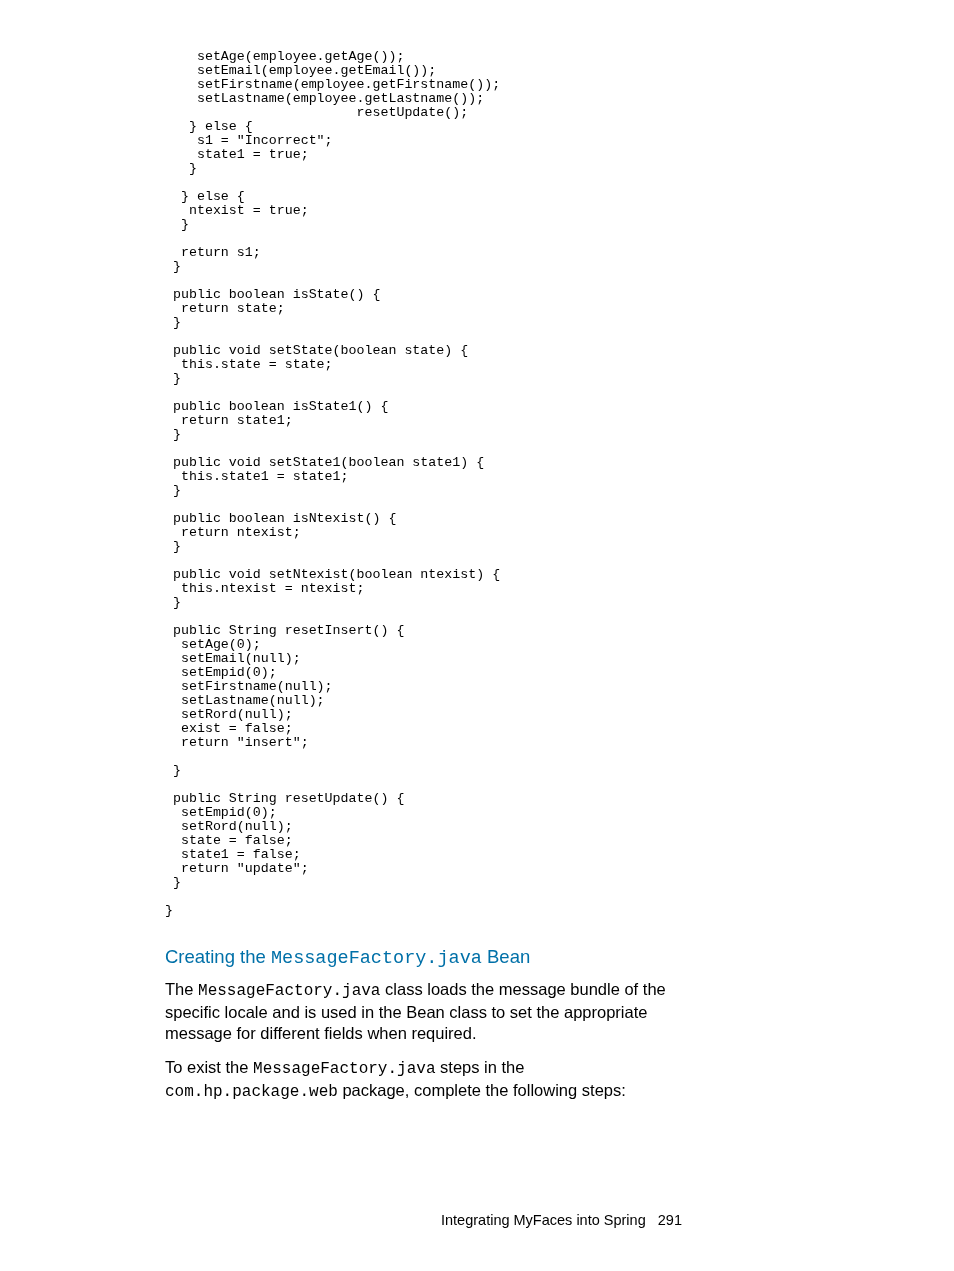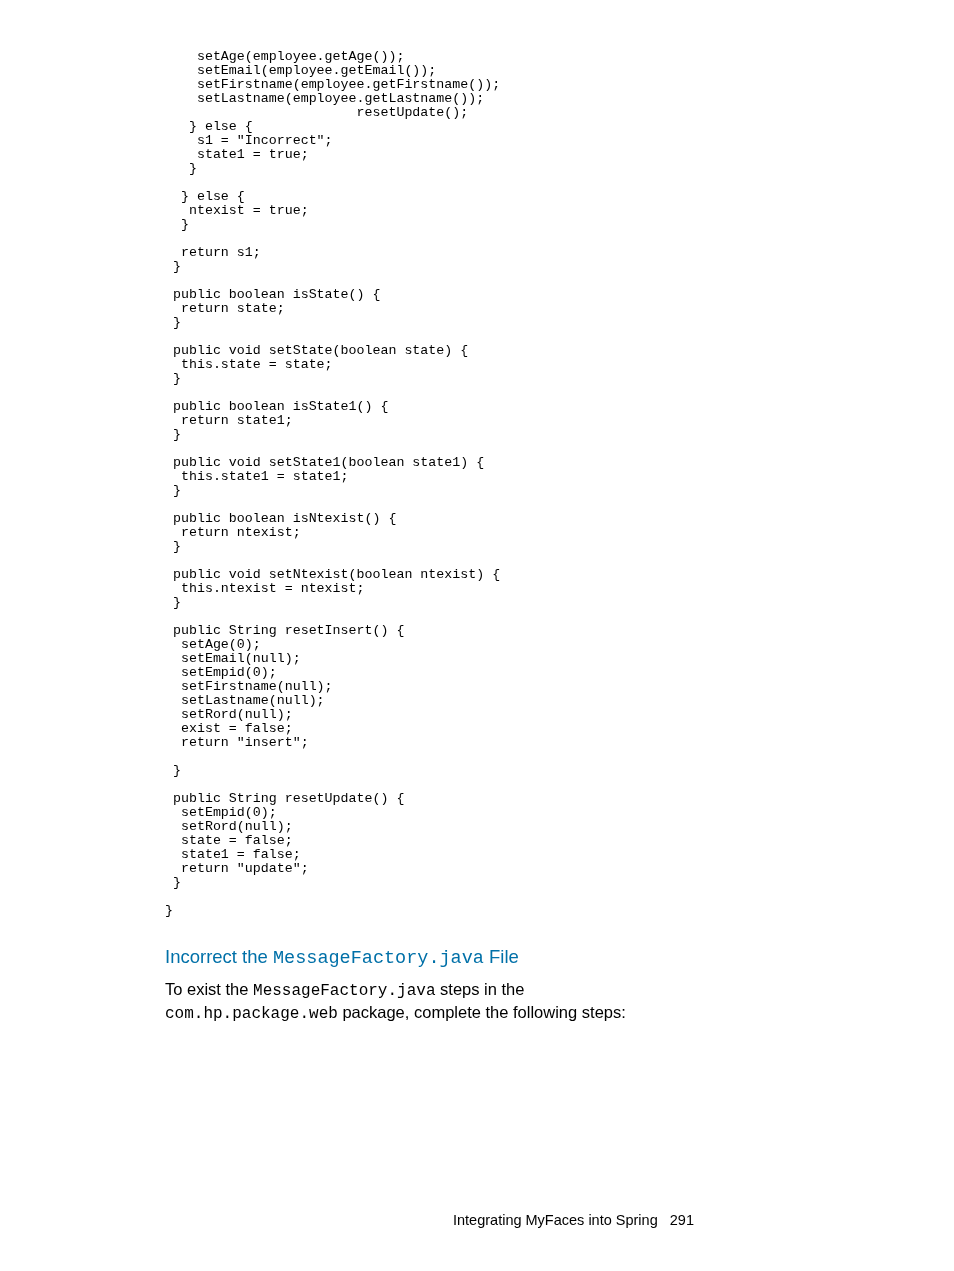--- a/index.html
+++ b/index.html
@@ -45,21 +45,21 @@
     font-family: Arial, Helvetica, sans-serif;
     font-weight: 400;
   }
   p.body .mono {
     font-family: "Courier New", Courier, monospace;
     font-size: 16px;
   }
   .footer {
     position: absolute;
     bottom: 43px;
-    right: 100px;
+    right: 112px;
     font-size: 14.5px;
     font-family: Arial, Helvetica, sans-serif;
   }
 </style>
 </head>
 <body>
 
 <div class="page">
 
   <pre class="code">    setAge(employee.getAge());
@@ -119,23 +119,26 @@
   setEmpid(0);
   setRord(null);
   state = false;
   state1 = false;
   return "update";
  }
 
 }</pre>
 
   <h3 class="section-heading">
-    <span>Incorrect the </span><span class="mono">MessageFactory.java</span><span> File</span>
+    <span>Creating the </span><span class="mono">MessageFactory.java</span><span> Bean</span>
   </h3>
 
+  <p class="body">
+    <span>The </span><span class="mono">MessageFactory.java</span><span> class loads the message bundle of the specific locale and is used in the Bean class to set the appropriate message for different fields when required.</span>
+  </p>
 
   <p class="body">
     <span>To exist the </span><span class="mono">MessageFactory.java</span><span> steps in the </span><span class="mono">com.hp.package.web</span><span> package, complete the following steps:</span>
   </p>
 
   <div class="footer">
     <span>Integrating MyFaces into Spring</span>&nbsp;&nbsp;&nbsp;<span>291</span>
   </div>
 
 </div>

